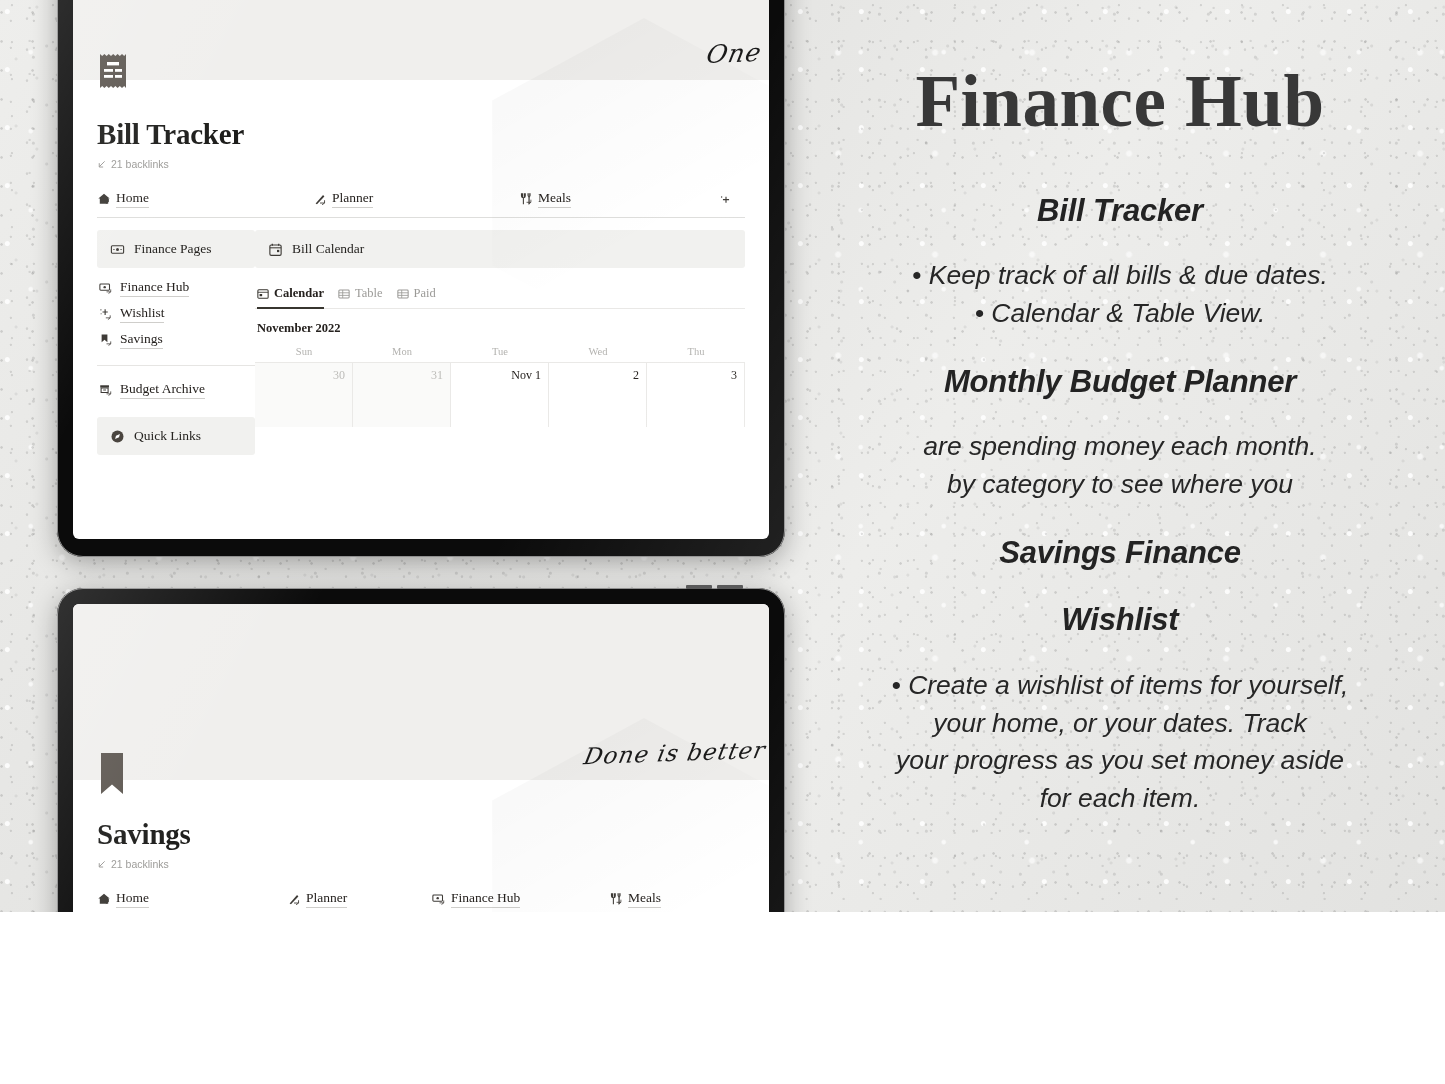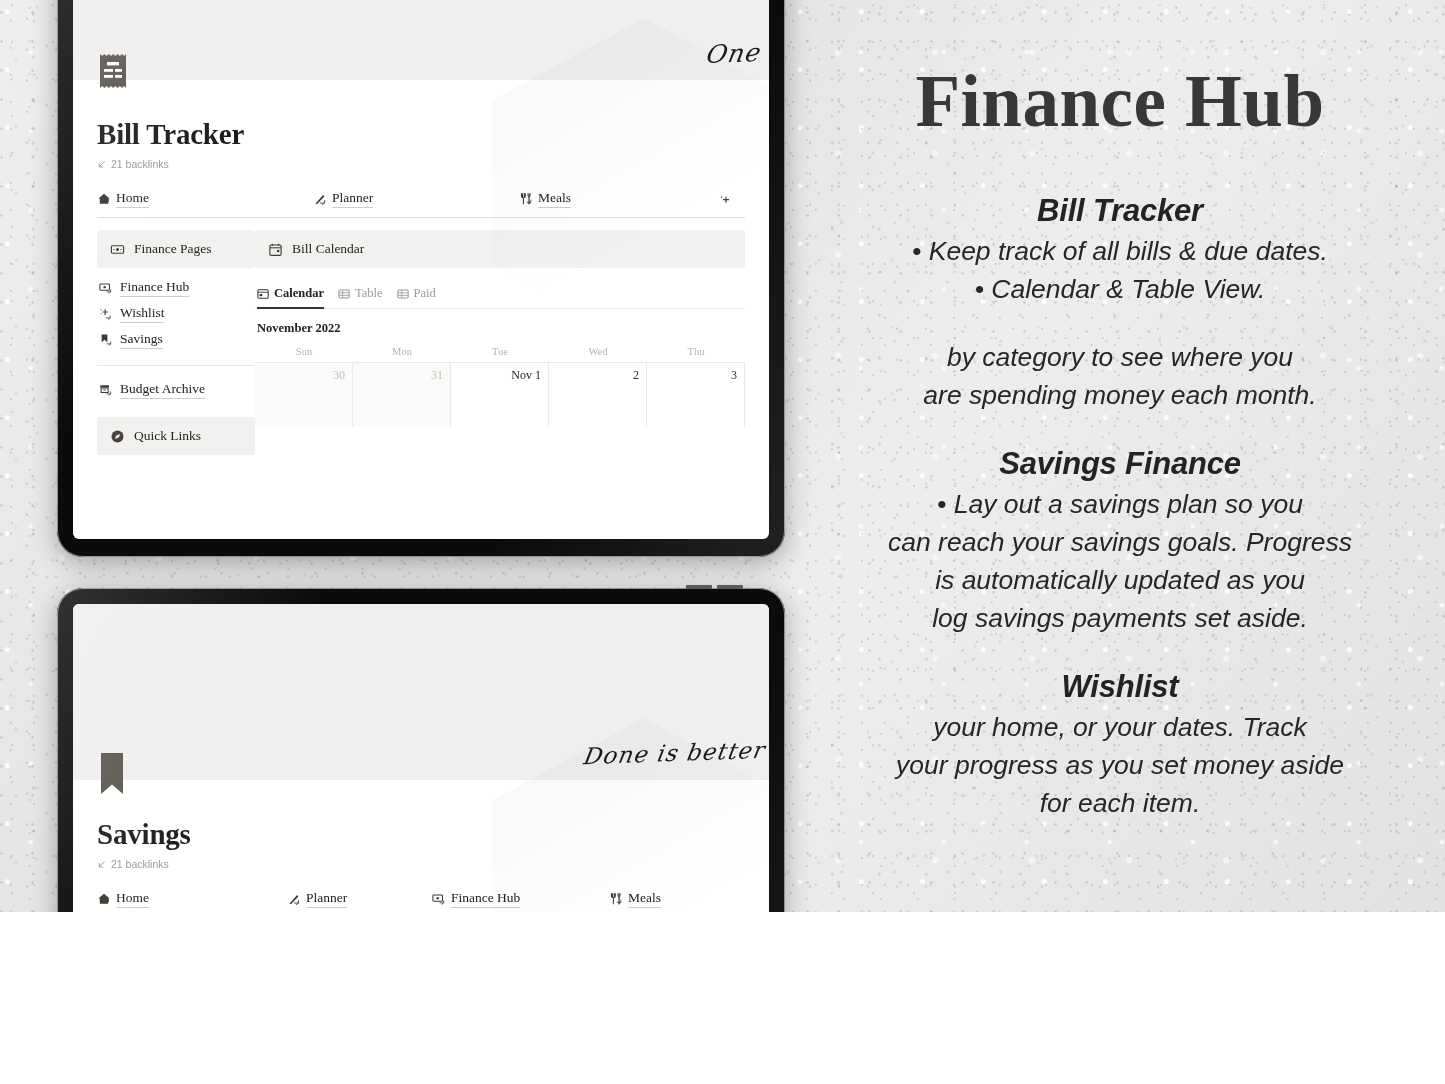--- a/index.html
+++ b/index.html
@@ -77,21 +77,21 @@
     letter-spacing: -.2px;
     line-height: 1.2;
   }
   .promo-body {
     font-family: "Liberation Sans", sans-serif;
     font-style: italic;
     font-weight: 400;
     font-size: 26.5px;
     color: #262626;
     line-height: 1.43;
-    margin-top: 4px;
+    margin-top: 28px;
     padding: 0 6px;
   }
 
   
   .tablet {
     position: absolute;
     background: #0b0b0b;
     border-radius: 26px;
     box-shadow: 0 6px 26px rgba(0,0,0,.30);
     overflow: hidden;
@@ -792,38 +792,34 @@
 
     <div class="promo-block first">
       <div class="promo-head">Bill Tracker</div>
       <div class="promo-body">
         <div>• Keep track of all bills &amp; due dates.</div>
         <div>• Calendar &amp; Table View.</div>
       </div>
     </div>
 
     <div class="promo-block">
+      <div class="promo-head">Monthly Budget Planner</div>
       <div class="promo-body">
+        <div>are spending money each month.</div>
         <div>by category to see where you</div>
-        <div>are spending money each month.</div>
       </div>
     </div>
 
     <div class="promo-block">
       <div class="promo-head">Savings Finance</div>
-      <div class="promo-body">
-        <div>• Lay out a savings plan so you</div>
-        <div>can reach your savings goals. Progress</div>
-        <div>is automatically updated as you</div>
-        <div>log savings payments set aside.</div>
-      </div>
     </div>
 
     <div class="promo-block">
       <div class="promo-head">Wishlist</div>
       <div class="promo-body">
+        <div>• Create a wishlist of items for yourself,</div>
         <div>your home, or your dates. Track</div>
         <div>your progress as you set money aside</div>
         <div>for each item.</div>
       </div>
     </div>
   </div>
 </div>
 
 </body></html>

